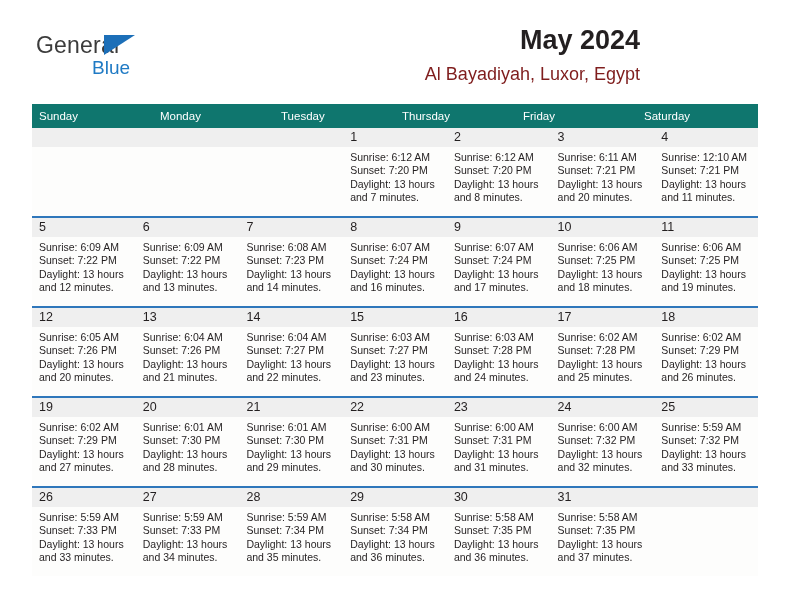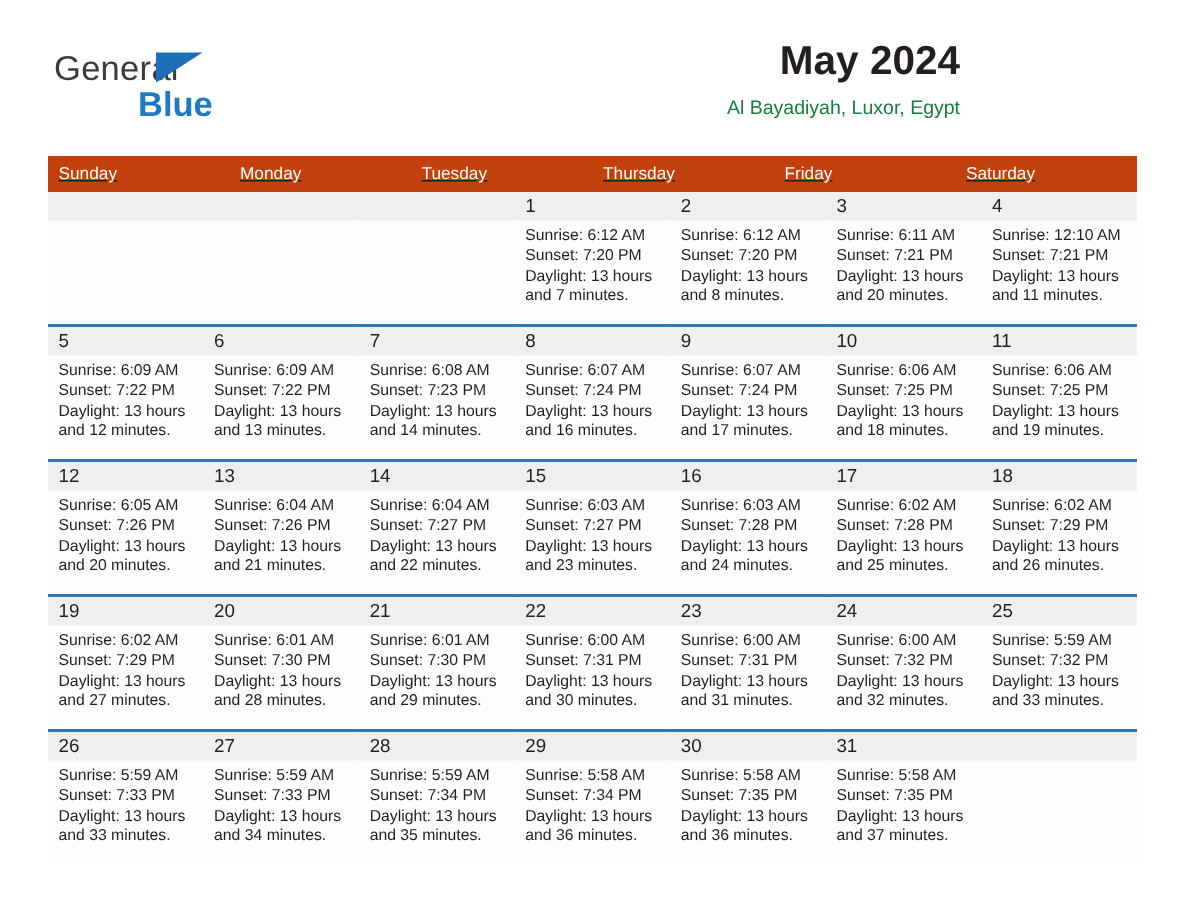--- a/index.html
+++ b/index.html
@@ -49,60 +49,59 @@
   .brand-tri {
     position: absolute;
     left: 72px;
     top: 1px;
     width: 0;
     height: 0;
     border-left: 31px solid #1c6fb8;
     border-bottom: 20px solid transparent;
   }
   .brand-blue {
-    font-size: 23px;
+    font-size: 19px;
     color: #1f7ac4;
     line-height: 1;
     position: absolute;
     left: 60px;
     top: 24px;
-    font-weight: 700;
+    font-weight: 400;
   }
   .title-block {
     position: absolute;
     right: 0;
     top: 0;
     text-align: right;
   }
   .cal-title {
     font-size: 27px;
     color: #231f20;
     line-height: 1.05;
     font-weight: 700;
     white-space: nowrap;
   }
   .cal-sub {
-    font-size: 13px;
-    color: #15803d;
+    font-size: 18px;
+    color: #7f1d1d;
     margin-top: 10px;
     white-space: nowrap;
   }
 
   
   .calendar {
     position: absolute;
     left: 32px;
     top: 104px;
     width: 726px;
   }
   .dow-row {
     display: flex;
     width: 100%;
-    background: #c2410c;
-    text-decoration: underline;
+    background: #0f766e;
   }
   .dow {
     flex: 1 1 0;
     box-sizing: border-box;
     padding: 5px 0 5px 7px;
     font-size: 11.5px;
     color: #ffffff;
     line-height: 14px;
     white-space: nowrap;
   }

